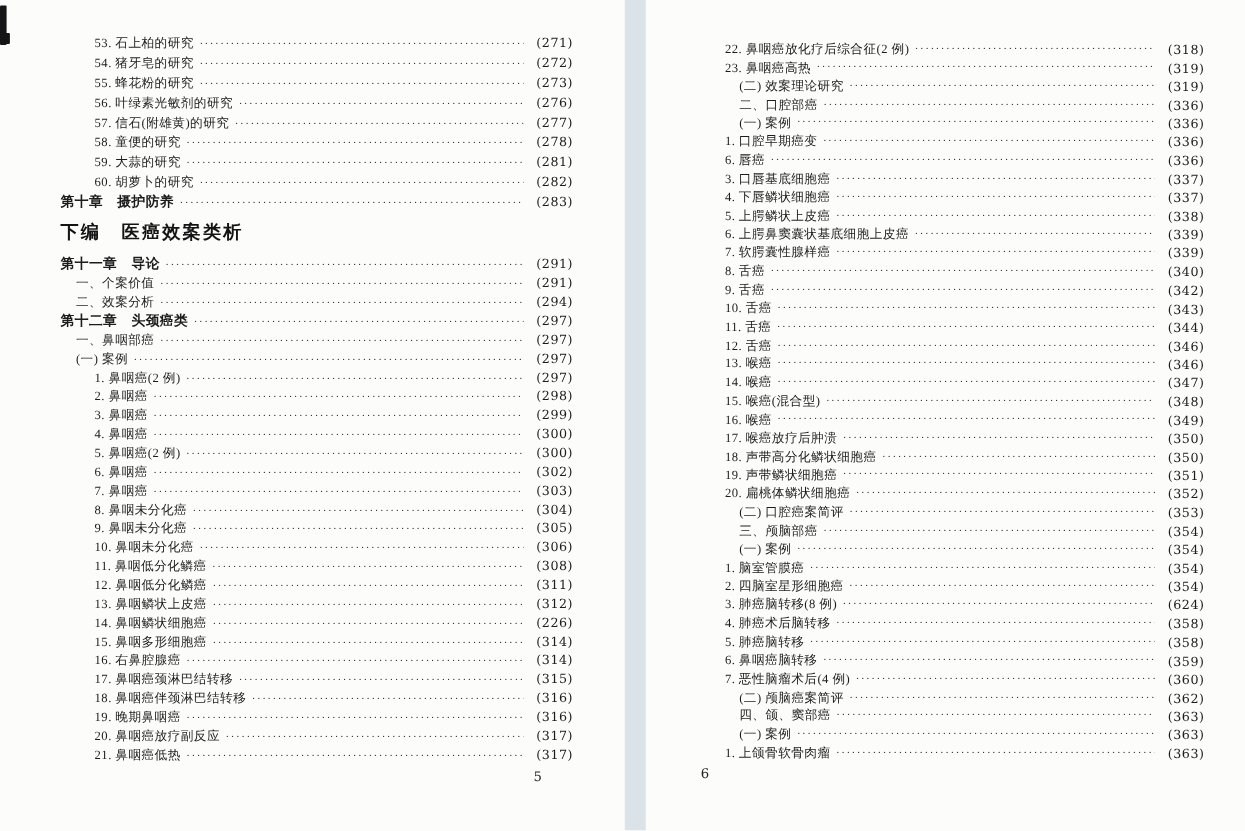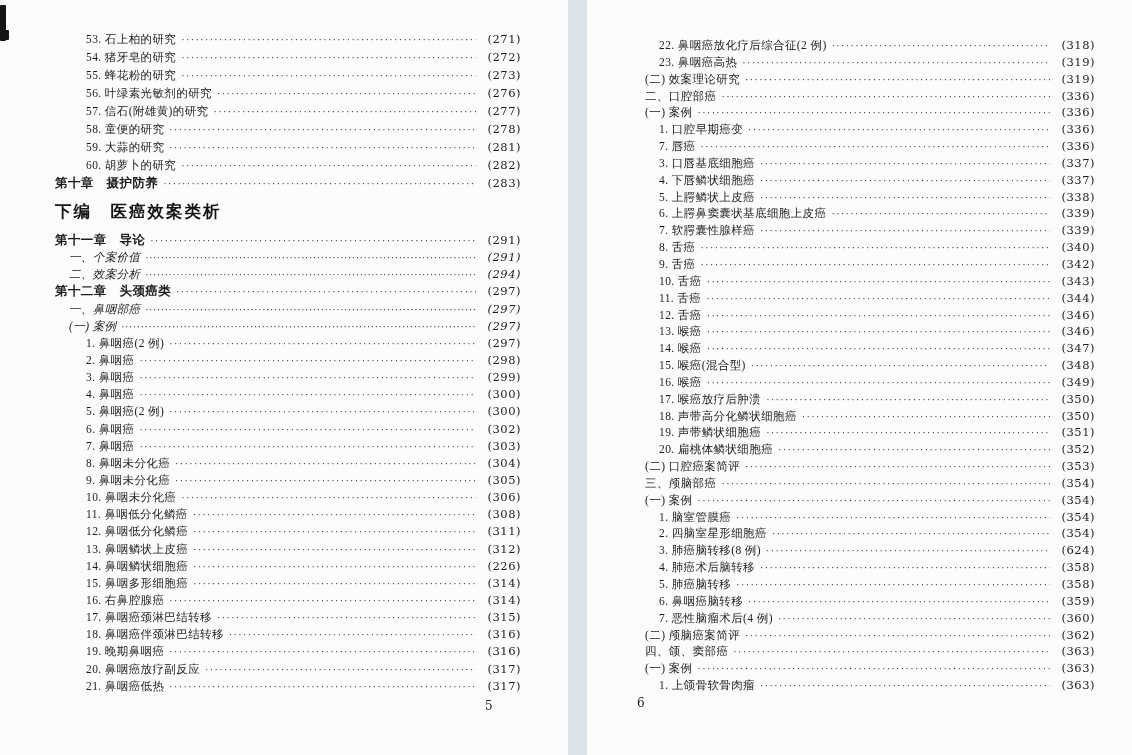--- a/index.html
+++ b/index.html
@@ -30,32 +30,32 @@
   .page-right { left: 645px; top: 37px; width: 450px; }
 
   .toc-row {
     display: flex; align-items: baseline;
     white-space: nowrap; overflow: hidden;
     font-size: 11.5px;
     letter-spacing: 0.4px;
   }
   .page-left .rows-top .toc-row    { height: 18.0px; line-height: 18.0px; }
   .page-left .rows-bottom .toc-row { height: 17.15px; line-height: 17.15px; }
-  .page-right .toc-row             { height: 16.85px; line-height: 16.85px; }
+  .page-right .toc-row             { height: 16.85px; line-height: 16.85px; align-items: flex-end; }
 
   .toc-label { white-space: nowrap; }
   .lvl0 > .toc-label {
     font-weight: 700; font-size: 12.5px;
     font-family: "Liberation Sans", "DejaVu Sans", sans-serif;
     text-align: center;
   }
   .page-left  .lvl0 { padding-left: 0; }
-  .page-left  .lvl1 { padding-left: 14px; font-style: italic; }
+  .page-left  .lvl1 { padding-left: 14px; }
   .page-left  .lvl2 { padding-left: 31px; }
-  .page-right .lvl1 { padding-left: 0; }
+  .page-right .lvl1 { padding-left: 0; margin-left: 27px; }
   .page-right .lvl2 { padding-left: 14px; }
 
   .dots {
     flex: 1 1 auto; overflow: hidden; white-space: nowrap;
     margin: 0 3px 0 5px;
     font-size: 10px; letter-spacing: 1.4px; color: #222;
   }
   .pagenum {
     flex: 0 0 auto; min-width: 42px; text-align: right;
     font-size: 11.5px; letter-spacing: 0.5px;
@@ -305,21 +305,21 @@
           <span class="toc-label">(一) 案例</span>
           <span class="dots">············································································································································································································································································································</span>
           <span class="pagenum">(336)</span>
         </div>
         <div class="toc-row lvl2">
           <span class="toc-label">1. 口腔早期癌变</span>
           <span class="dots">············································································································································································································································································································</span>
           <span class="pagenum">(336)</span>
         </div>
         <div class="toc-row lvl2">
-          <span class="toc-label">7. 唇癌</span>
+          <span class="toc-label">6. 唇癌</span>
           <span class="dots">············································································································································································································································································································</span>
           <span class="pagenum">(336)</span>
         </div>
         <div class="toc-row lvl2">
           <span class="toc-label">3. 口唇基底细胞癌</span>
           <span class="dots">············································································································································································································································································································</span>
           <span class="pagenum">(337)</span>
         </div>
         <div class="toc-row lvl2">
           <span class="toc-label">4. 下唇鳞状细胞癌</span>

